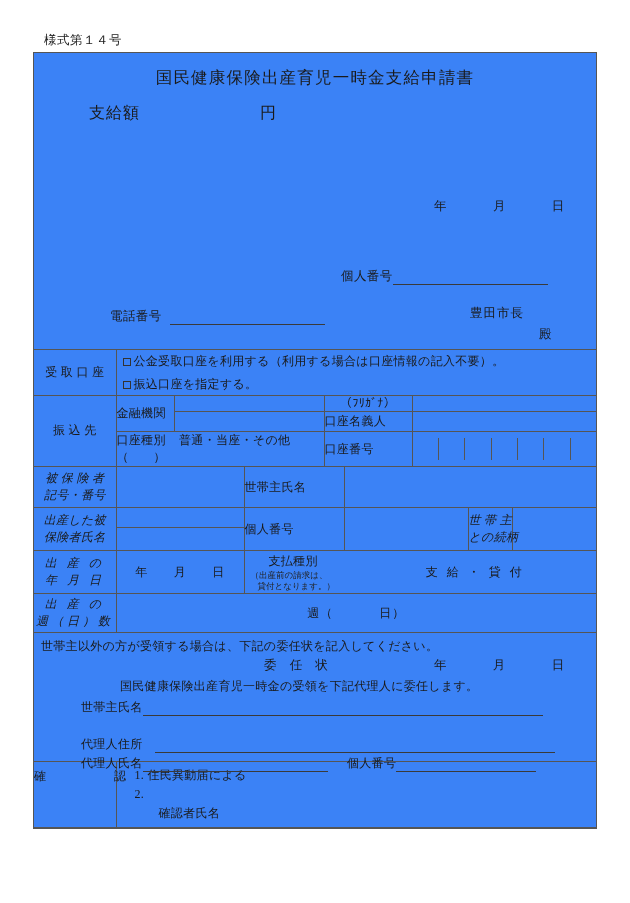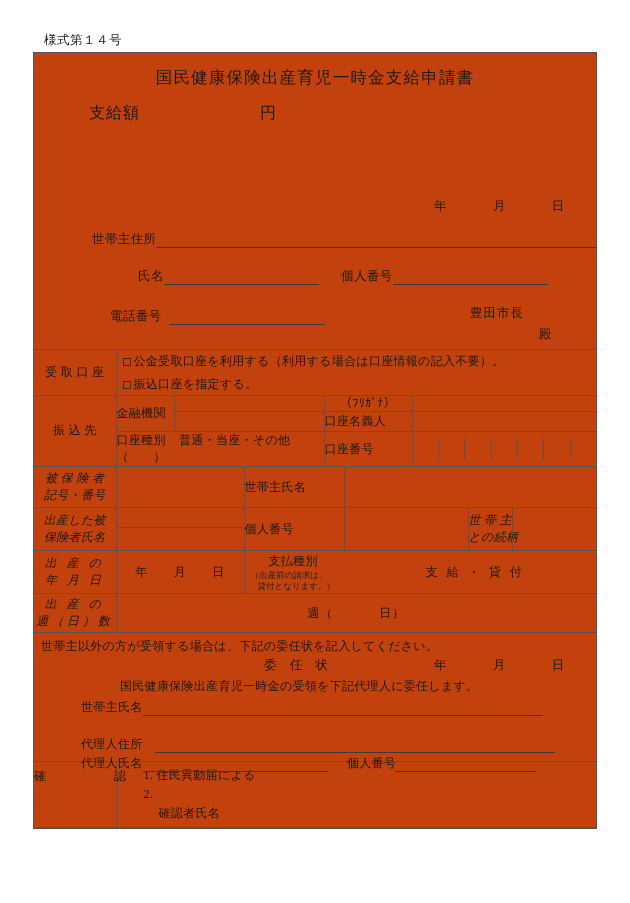--- a/index.html
+++ b/index.html
@@ -34,21 +34,21 @@
   }
 
   
   .main-box {
     position: absolute;
     left: 33px;
     top: 52px;
     width: 564px;
     border: 1px solid #555;
     box-sizing: border-box;
-    background: #c2410c;
+    background: #3b82f6;
   }
 
   
   .upper {
     position: relative;
     height: 296px;
   }
 
   .doc-title {
     position: absolute;
@@ -322,21 +322,21 @@
   .d-name { left: 47px; top: 122px; }
   .d-name .rule { width: 185px; }
   .d-mynum { left: 313px; top: 122px; }
   .d-mynum .rule { width: 140px; }
 
   
   .confirm-body { padding: 4px 0 5px 0; }
   .confirm-body .ln {
     font-size: 12px;
     line-height: 1.55;
-    padding-left: 27px;
+    padding-left: 18px;
     letter-spacing: 0.3px;
     white-space: nowrap;
   }
   .confirm-body .ln.indent { padding-left: 42px; }
 </style>
 </head>
 <body>
 
 <div class="page">
 
@@ -350,29 +350,21 @@
 
       <div class="amount-row">
         <span>支給額</span><span class="yen">円</span>
       </div>
 
 
       <div class="date-line">
         <span class="d-y">年</span><span class="d-m">月</span><span class="d-d">日</span>
       </div>
 
-      <div class="fld fld-address">
-        <span class="lbl">世帯主住所</span>
-          <span class="rule"></span>
-      </div>
-
-      <div class="fld fld-name">
-        <span class="lbl">氏名</span>
-          <span class="rule"></span>
-      </div>
+
 
       <div class="fld fld-mynum">
         <span class="lbl">個人番号</span>
           <span class="rule"></span>
       </div>
 
       <div class="fld fld-tel">
         <span class="lbl">電話番号</span>
           <span class="rule"></span>
       </div>

